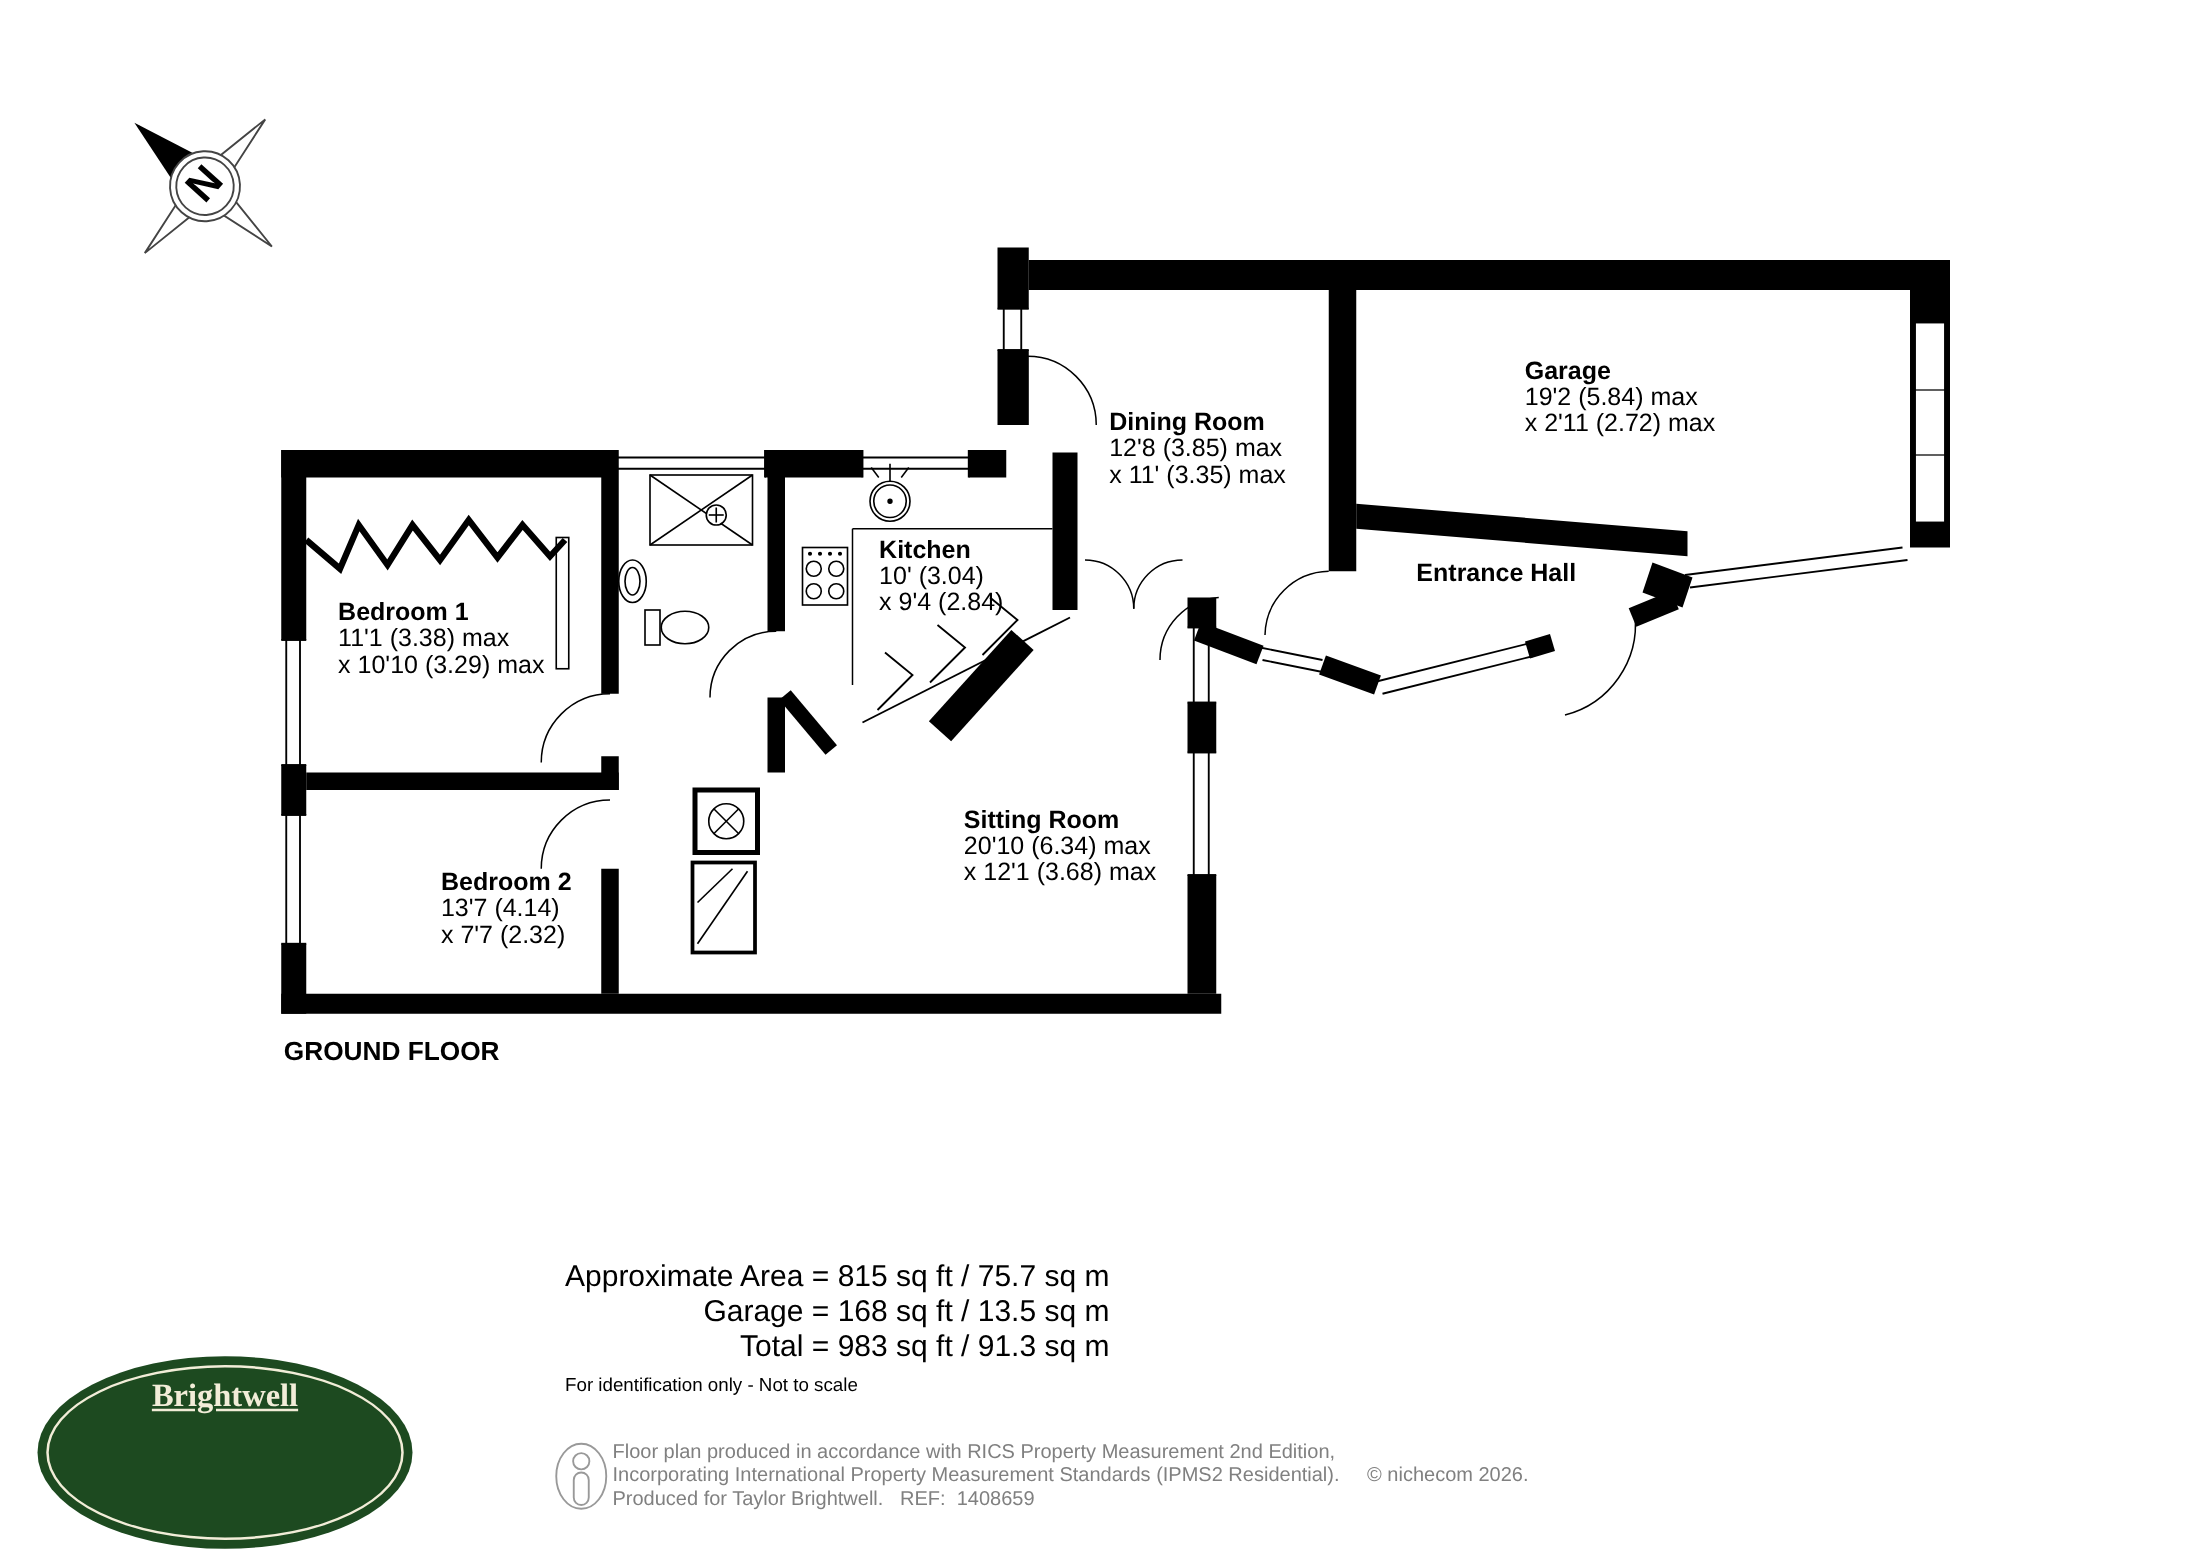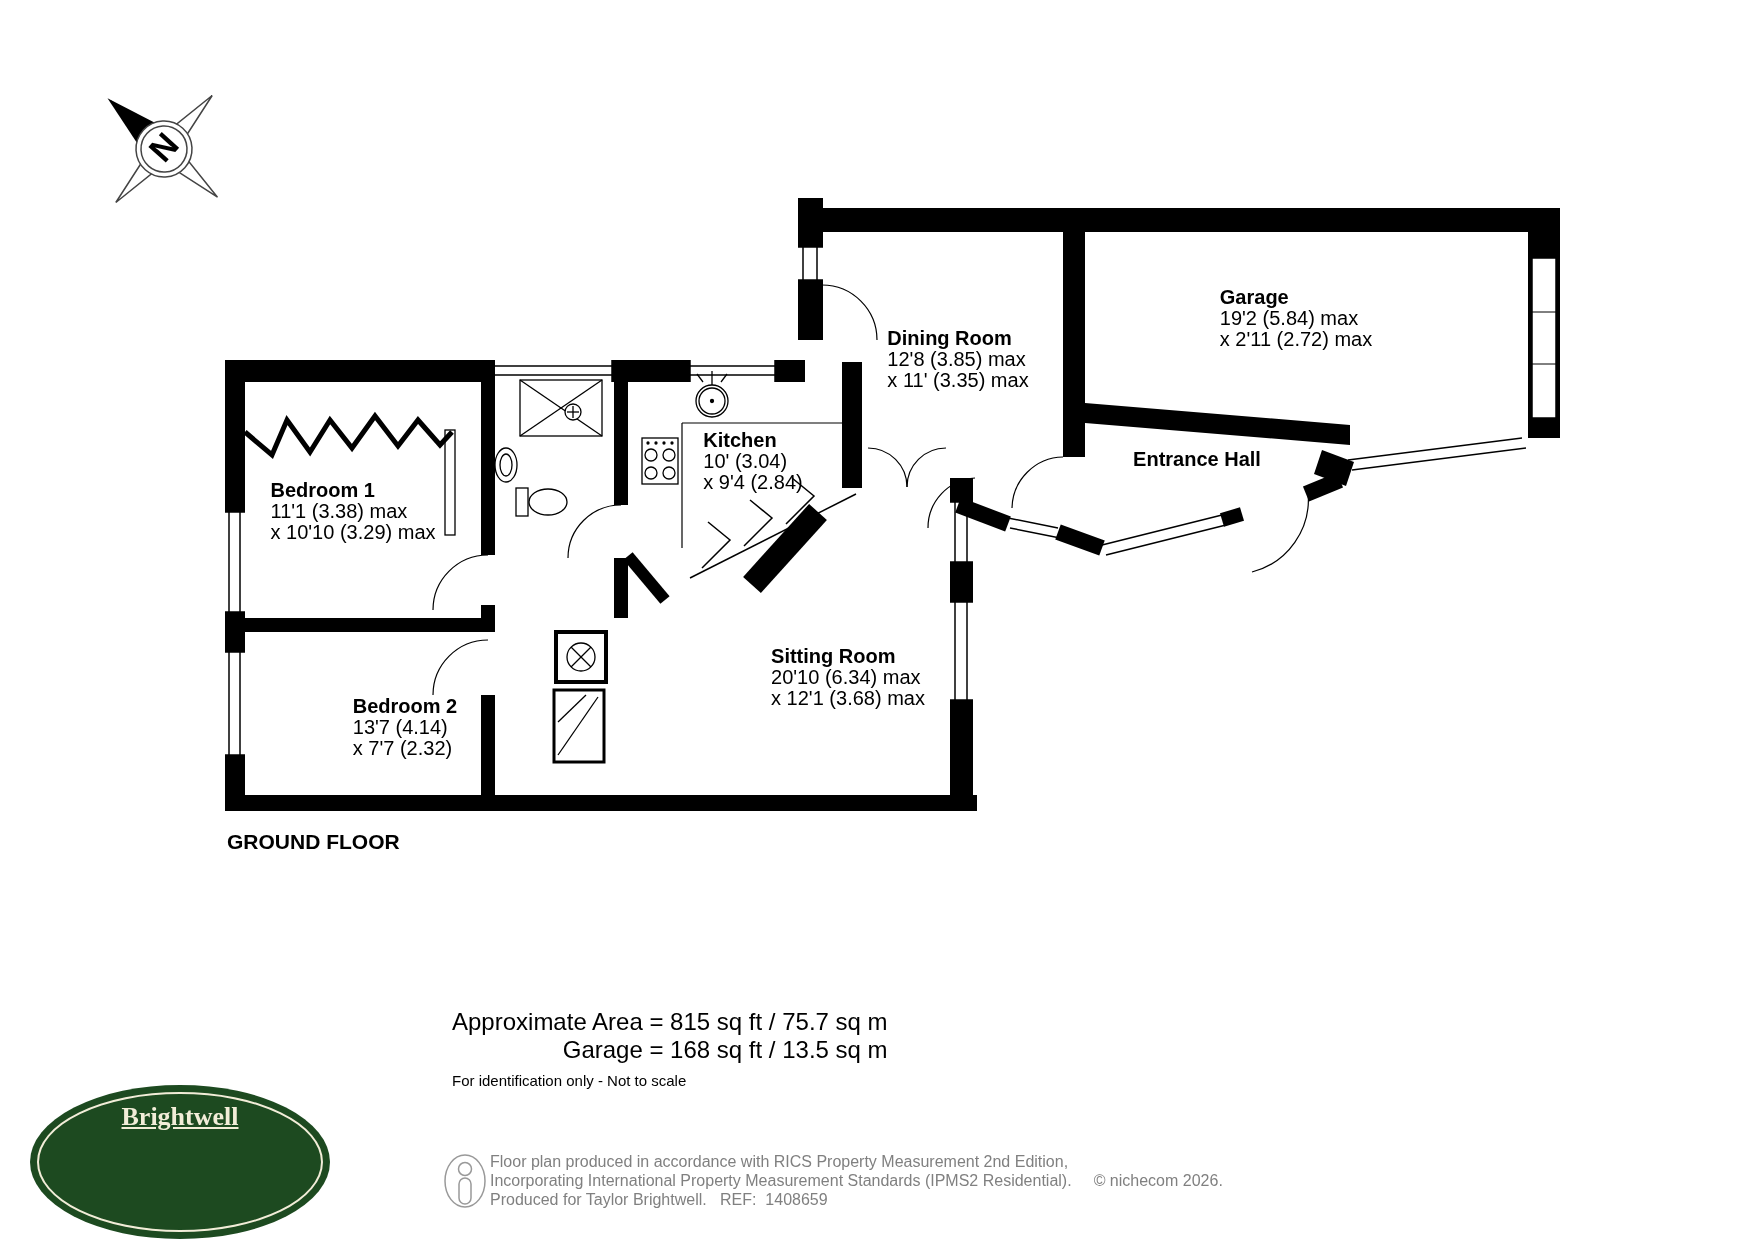--- a/index.html
+++ b/index.html
@@ -257,20 +257,21 @@
   <div>x 12'1 (3.68) max</div>
 </div>
 
 <div class="compass-n">N</div>
 
 <div class="floor-label">GROUND FLOOR</div>
 
 <div class="summary">
   <div class="big">Approximate Area = 815 sq ft / 75.7 sq m</div>
   <div class="big">Garage = 168 sq ft / 13.5 sq m</div>
+  <div class="big">Total = 983 sq ft / 91.3 sq m</div>
   <div class="small">For identification only - Not to scale</div>
 </div>
 
 <div class="footer-text">
   <div class="footer-row">Floor plan produced in accordance with RICS Property Measurement 2nd Edition,</div>
   <div class="footer-row">
     <span>Incorporating International Property Measurement Standards (IPMS2 Residential).</span><span class="copyright">© nichecom 2026.</span>
   </div>
   <div class="footer-row">Produced for Taylor Brightwell.&nbsp;&nbsp;&nbsp;REF:&nbsp;&nbsp;1408659</div>
 </div>

